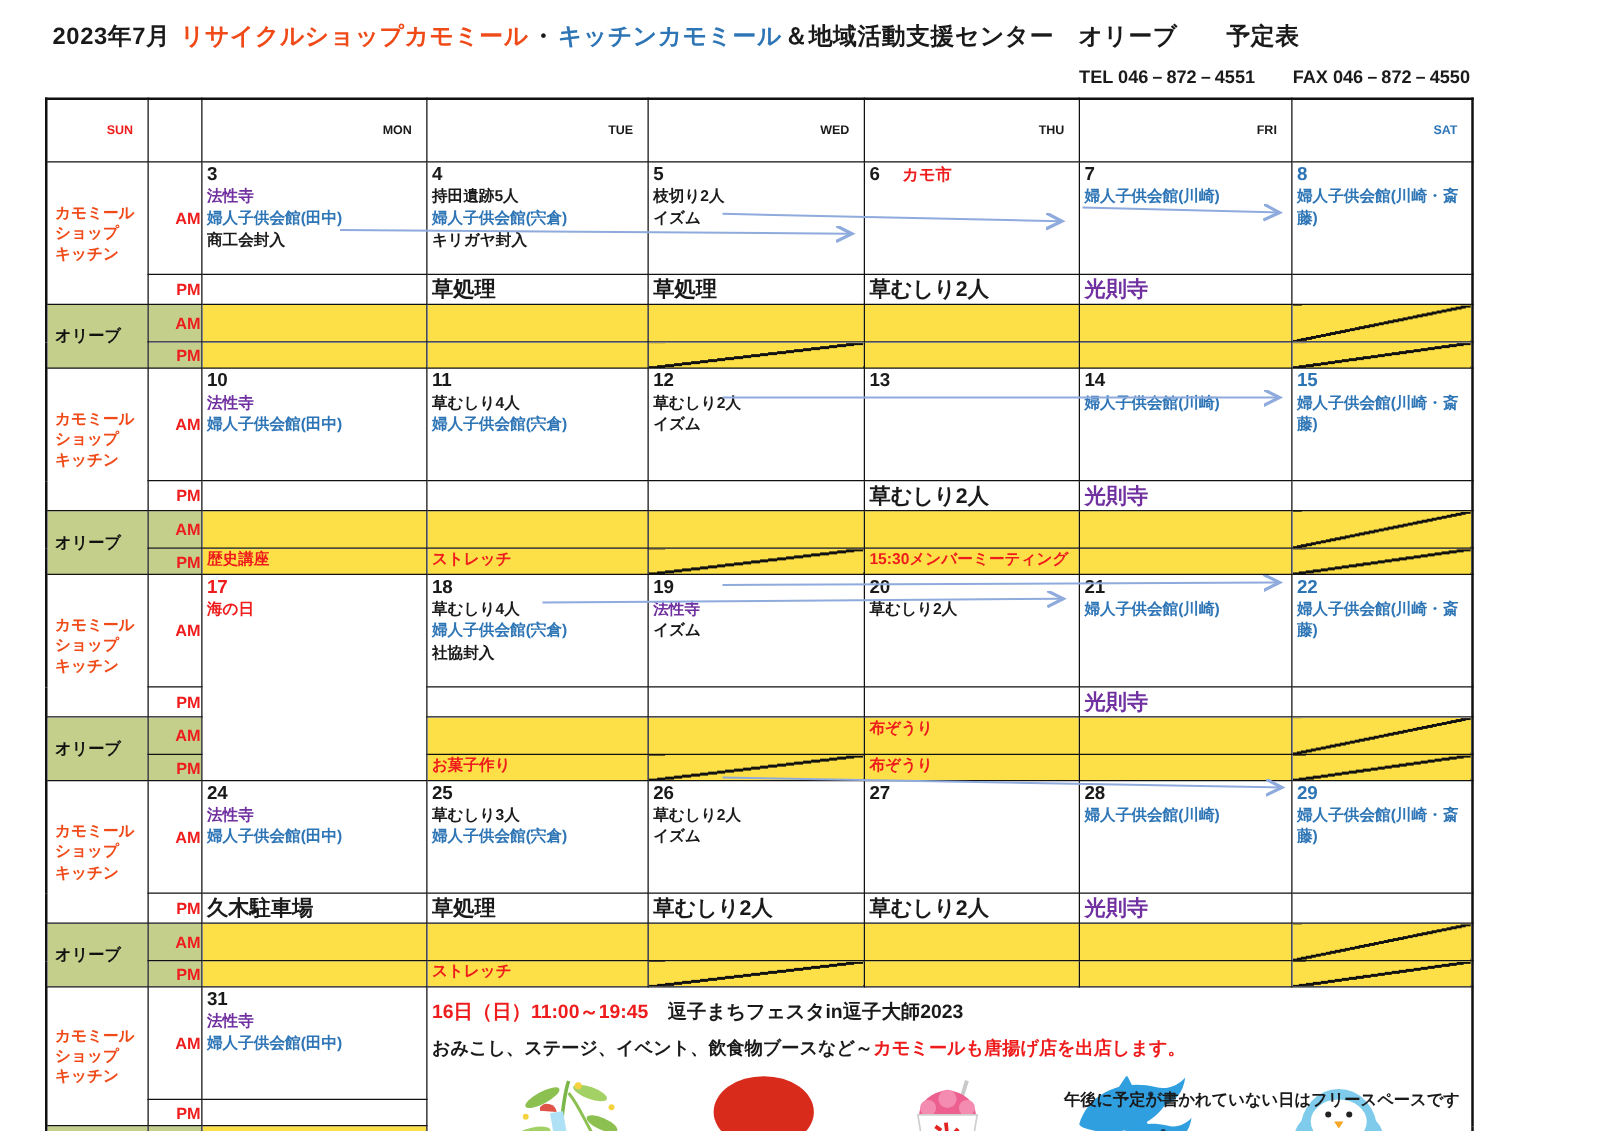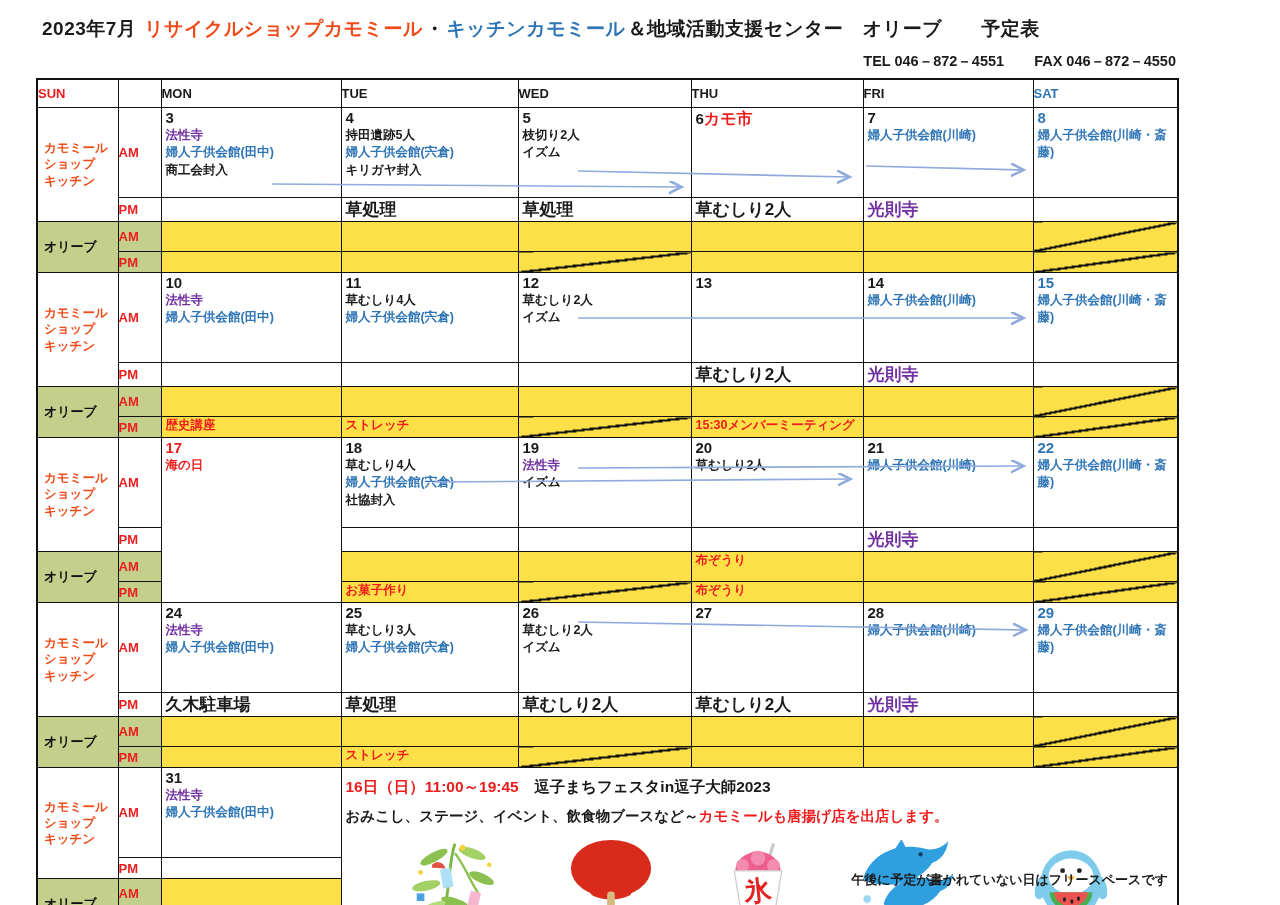--- a/index.html
+++ b/index.html
@@ -10,32 +10,32 @@
   }
   .c-black{color:#1a1a1a}.c-red{color:#ee1c1c}.c-blue{color:#2e75b6}.c-purple{color:#7030a0}.c-orange{color:#ef4a18}
   
   .titlebar{position:absolute;left:42px;top:16px;font-size:19px;white-space:nowrap;letter-spacing:.5px;}
   .titlebar span{margin-right:2px;}
   .telfax{position:absolute;top:52px;right:104px;font-size:14.5px;white-space:nowrap;}
   .telfax span{margin-left:26px;}
   
   table{position:absolute;left:36px;top:78px;border-collapse:collapse;table-layout:fixed;border:2px solid #111;}
   td,th{border:1px solid #111;padding:0 4px;vertical-align:top;overflow:hidden;}
-  th{font-size:13px;height:27px;vertical-align:middle;text-align:left;padding:0;}
+  th{font-size:10px;height:27px;vertical-align:middle;text-align:right;padding:11px;}
   tr.r-am{height:90px}tr.r-pm{height:21px}tr.r-oam{height:30px}tr.r-opm{height:21px}
   .sun-cham{color:#ef4a18;font-size:12.5px;line-height:1.3;vertical-align:middle;padding-left:6px;}
   .sun-olive{background:#c4cf8c;color:#111;font-size:13px;vertical-align:middle;padding-left:6px;}
-  .lab{color:#ee1c1c;text-align:left;vertical-align:middle;font-size:13px;padding:0;}
+  .lab{color:#ee1c1c;text-align:right;vertical-align:middle;font-size:13px;padding:0;}
   .lab-green{background:#c4cf8c;}
   .am-cell{font-size:12.5px;line-height:1.38;}
   .pm-cell{font-size:17px;}
   .olive-cell{background:#fde047;font-size:12.5px;}
   .date-line{line-height:1.2;margin-top:1px;}
   .date{font-size:15px;}
-  .date-note{font-size:16px;margin-left:0;}
+  .date-note{font-size:13px;margin-left:18px;}
   .line{white-space:normal;}
   .diag{background-image:linear-gradient(to bottom right,transparent calc(50% - 1.2px),#111 calc(50% - 1.2px),#111 calc(50% + 1.2px),transparent calc(50% + 1.2px));}
   
   .ann-cell{position:relative;text-align:left;vertical-align:top;}
   .ann-l1{margin-top:9px;font-size:15.5px;}
   .ann-l2{margin-top:9px;font-size:14.5px;}
   .ann-icons{position:absolute;left:0;right:0;bottom:3px;display:flex;justify-content:space-evenly;align-items:flex-end;}
   .ann-icons .ic{display:inline-block;}
   
   svg.arrows{position:absolute;left:0;top:0;pointer-events:none;}

